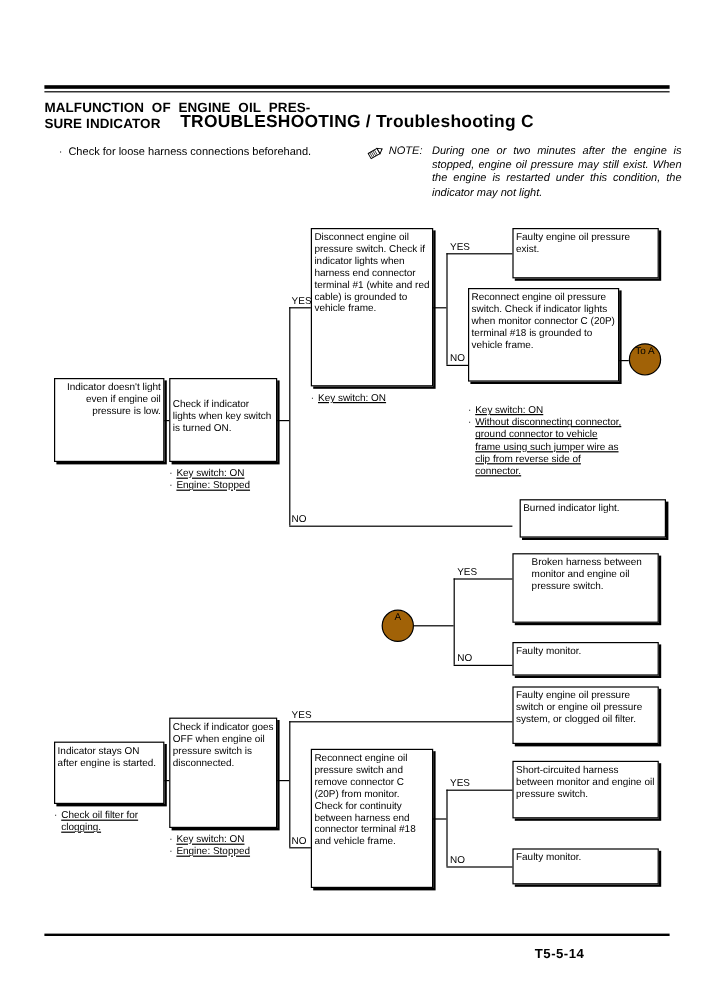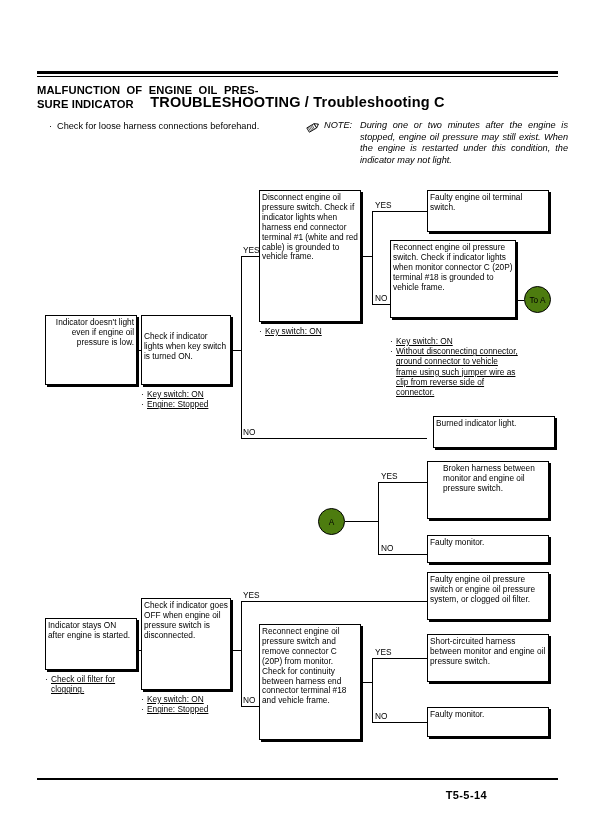--- a/index.html
+++ b/index.html
@@ -41,22 +41,22 @@
   .cond{position:absolute;font-size:8.3px;line-height:10.2px;text-decoration:underline;}
   .cond .ln{position:relative;padding-left:6px;}
   .cond .ln::before{content:"\00B7";position:absolute;left:0;top:-.5px;}
 
   .ln-h{position:absolute;height:1px;background:#000;}
   .ln-v{position:absolute;width:1px;background:#000;}
 
   .lbl{position:absolute;font-size:8.3px;}
 
   .circ{position:absolute;border:1.4px solid #000;border-radius:50%;
-        background:#4d7c0f;box-sizing:border-box;
-        display:flex;align-items:center;justify-content:center;
+        background:#a16207;box-sizing:border-box;
+        display:flex;justify-content:center;
         font-size:8.3px;}
 </style>
 </head>
 <body>
 
 <div class="page">
 
   <div class="hdr-title">TROUBLESHOOTING / Troubleshooting C</div>
   <div class="rule-thick"></div>
   <div class="rule-thin"></div>
@@ -99,21 +99,21 @@
   </div>
 
   <div class="box" style="left:259px;top:190px;width:102px;height:132px;">
     <div class="tx" style="top:2px;">Disconnect engine oil pressure switch. Check if indicator lights when harness end connector terminal #1 (white and red cable) is grounded to vehicle frame.</div>
   </div>
   <div class="cond" style="left:259px;top:326px;width:110px;">
     <div class="ln">Key switch: ON</div>
   </div>
 
   <div class="box" style="left:427px;top:190px;width:122px;height:42px;">
-    <div class="tx" style="top:2px;">Faulty engine oil terminal switch.</div>
+    <div class="tx" style="top:2px;">Faulty engine oil pressure exist.</div>
   </div>
 
   <div class="box" style="left:390px;top:240px;width:126px;height:78px;">
     <div class="tx" style="top:2px;">Reconnect engine oil pressure switch. Check if indicator lights when monitor connector C (20P) terminal #18 is grounded to vehicle frame.</div>
   </div>
   <div class="cond" style="left:390px;top:336px;width:128px;">
     <div class="ln">Key switch: ON</div>
     <div class="ln">Without disconnecting connector, ground connector to vehicle frame using such jumper wire as clip from reverse side of connector.</div>
   </div>
 

